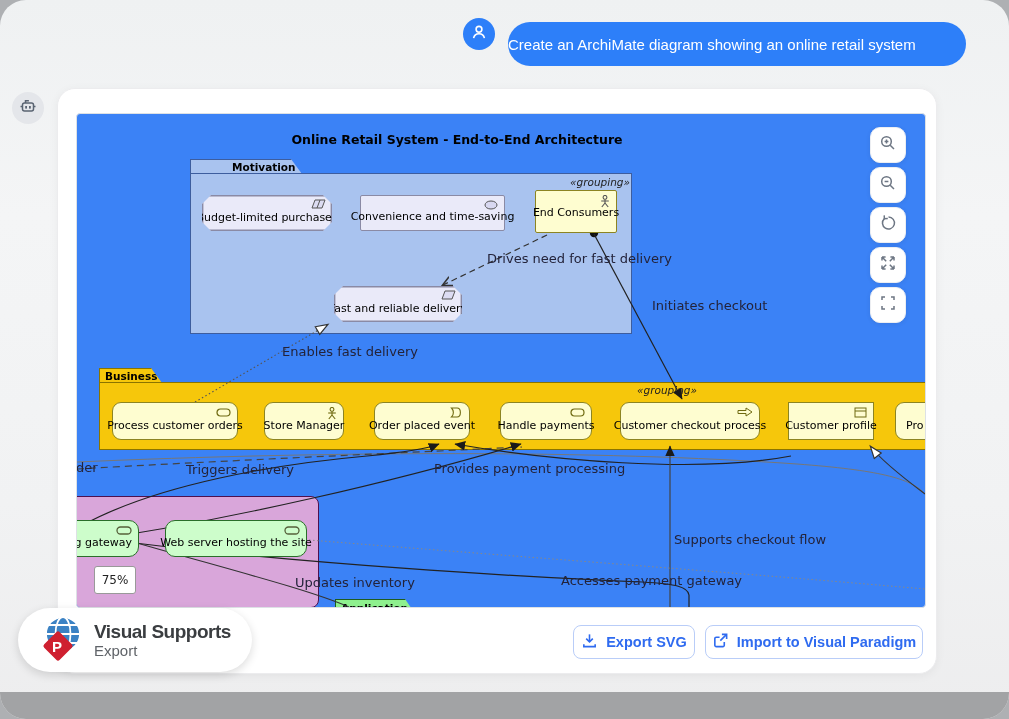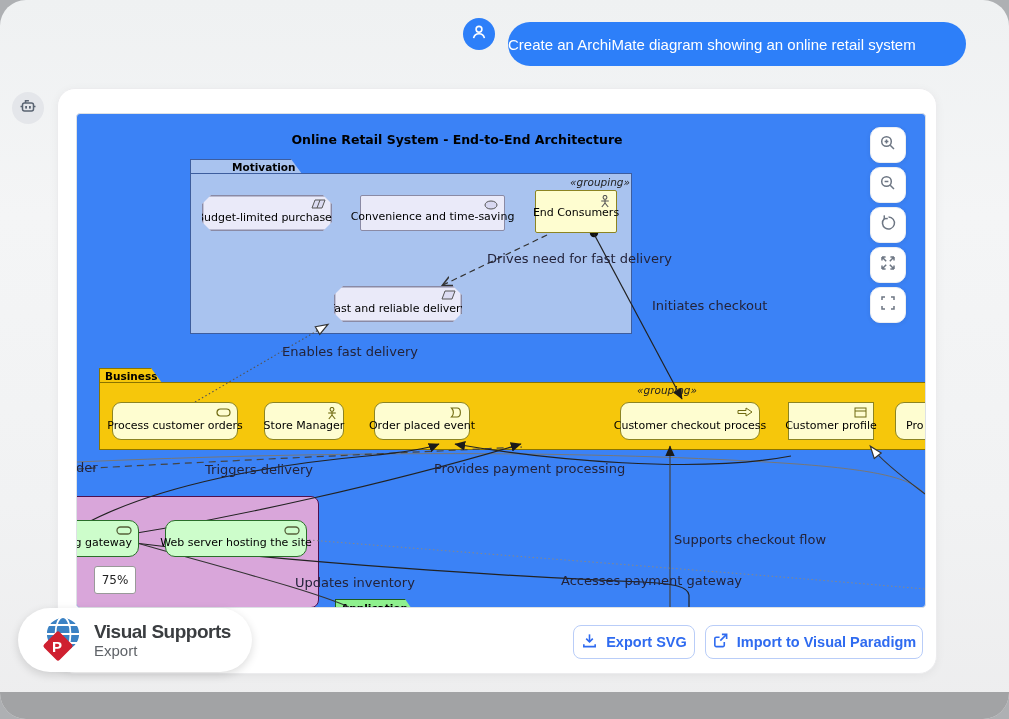--- a/index.html
+++ b/index.html
@@ -201,20 +201,28 @@
         <span>Store Manager</span>
       </div>
       <div class="abs n yel rnd" style="left:297px;top:288px;width:96px;height:38px;">
         <span class="ic">
           <svg width="13" height="11" viewBox="0 0 13 11">
               <path d="M1.5,1 H7 C11.5,1 11.5,10 7,10 H1.5 C4,7.5 4,3.5 1.5,1 Z" fill="none" stroke="#6f6a10" stroke-width="1.1"></path>
             </svg>
         </span>
         <span>Order placed event</span>
       </div>
+      <div class="abs n yel rnd" style="left:423px;top:288px;width:92px;height:38px;">
+        <span class="ic">
+          <svg width="15" height="9" viewBox="0 0 15 9">
+              <rect x="1" y="1" width="13" height="7" rx="3.5" fill="none" stroke="#6f6a10" stroke-width="1.2"></rect>
+            </svg>
+        </span>
+        <span>Handle payments</span>
+      </div>
       <div class="abs n yel rnd" style="left:543px;top:288px;width:140px;height:38px;text-align:center;">
         <span class="ic">
           <svg width="16" height="10" viewBox="0 0 16 10">
               <polygon points="1,3.5 9,3.5 9,1 15,5 9,9 9,6.5 1,6.5" fill="#fefdd0" stroke="#6f6a10" stroke-width="1"></polygon>
             </svg>
         </span>
         <span>Customer checkout process</span>
       </div>
       <div class="abs n yel" style="left:711px;top:288px;width:86px;height:38px;">
         <span class="ic">
@@ -247,21 +255,21 @@
       </div>
       <div class="abs" style="left:17px;top:452px;width:40px;height:26px;background:#fff;border:1px solid #999;border-radius:3px;
            display:flex;align-items:center;justify-content:center;font-size:12px;color:#222;">
         <span>75%</span>
       </div>
 
       <div class="abs el" style="left:410px;top:137px;">Drives need for fast delivery</div>
       <div class="abs el" style="left:575px;top:184px;">Initiates checkout</div>
       <div class="abs el" style="left:205px;top:230px;">Enables fast delivery</div>
       <div class="abs el" style="left:-6px;top:346px;">rder</div>
-      <div class="abs el" style="left:128px;top:348px;">Triggers delivery</div>
+      <div class="abs el" style="left:109px;top:348px;">Triggers delivery</div>
       <div class="abs el" style="left:357px;top:347px;">Provides payment processing</div>
       <div class="abs el" style="left:597px;top:418px;">Supports checkout flow</div>
       <div class="abs el" style="left:218px;top:461px;">Updates inventory</div>
       <div class="abs el" style="left:484px;top:459px;">Accesses payment gateway</div>
     </div>
 
     <div class="abs zbtn" style="left:812px;top:38px;">
       <span>
         <svg width="18" height="18" viewBox="0 0 18 18" fill="none" stroke="#6d7683" stroke-width="1.5">
           <circle cx="7.5" cy="7.5" r="4.8"></circle>

